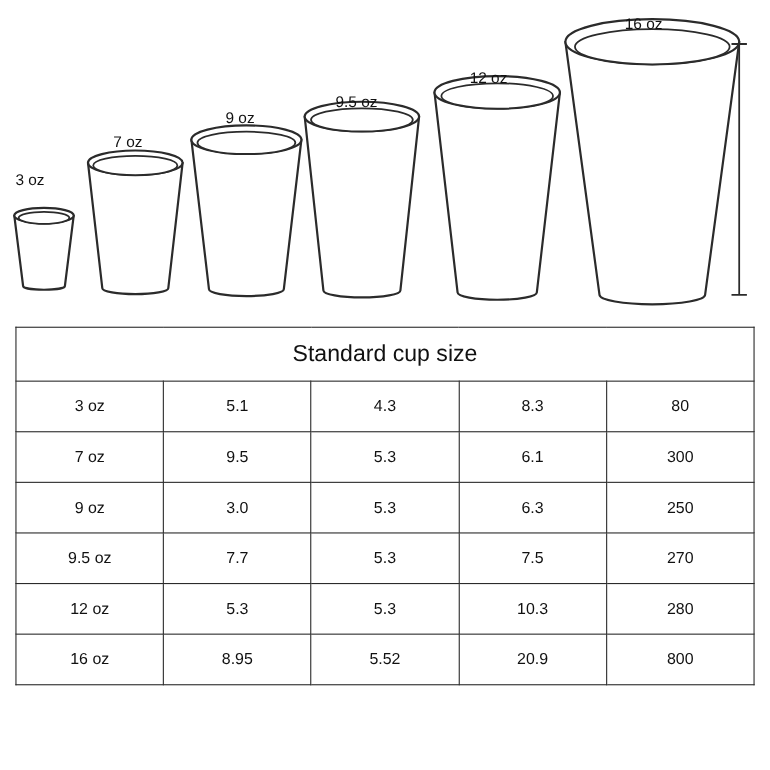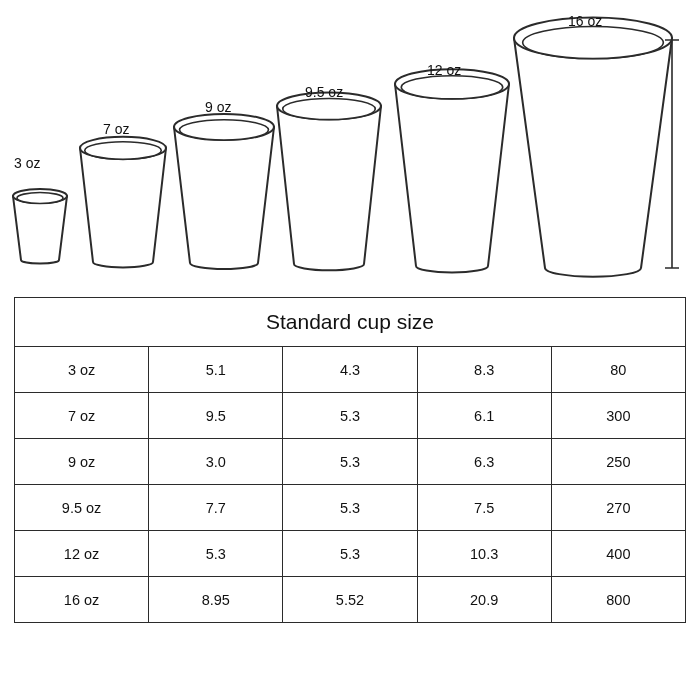--- a/index.html
+++ b/index.html
@@ -150,21 +150,21 @@
           <td class="c1">7.7</td>
           <td class="c2">5.3</td>
           <td class="c3">7.5</td>
           <td class="c4">270</td>
         </tr>
         <tr>
           <td class="c0">12 oz</td>
           <td class="c1">5.3</td>
           <td class="c2">5.3</td>
           <td class="c3">10.3</td>
-          <td class="c4">400</td>
+          <td class="c4">280</td>
         </tr>
         <tr>
           <td class="c0">16 oz</td>
           <td class="c1">8.95</td>
           <td class="c2">5.52</td>
           <td class="c3">20.9</td>
           <td class="c4">800</td>
         </tr>
       </tbody>
   </table>

